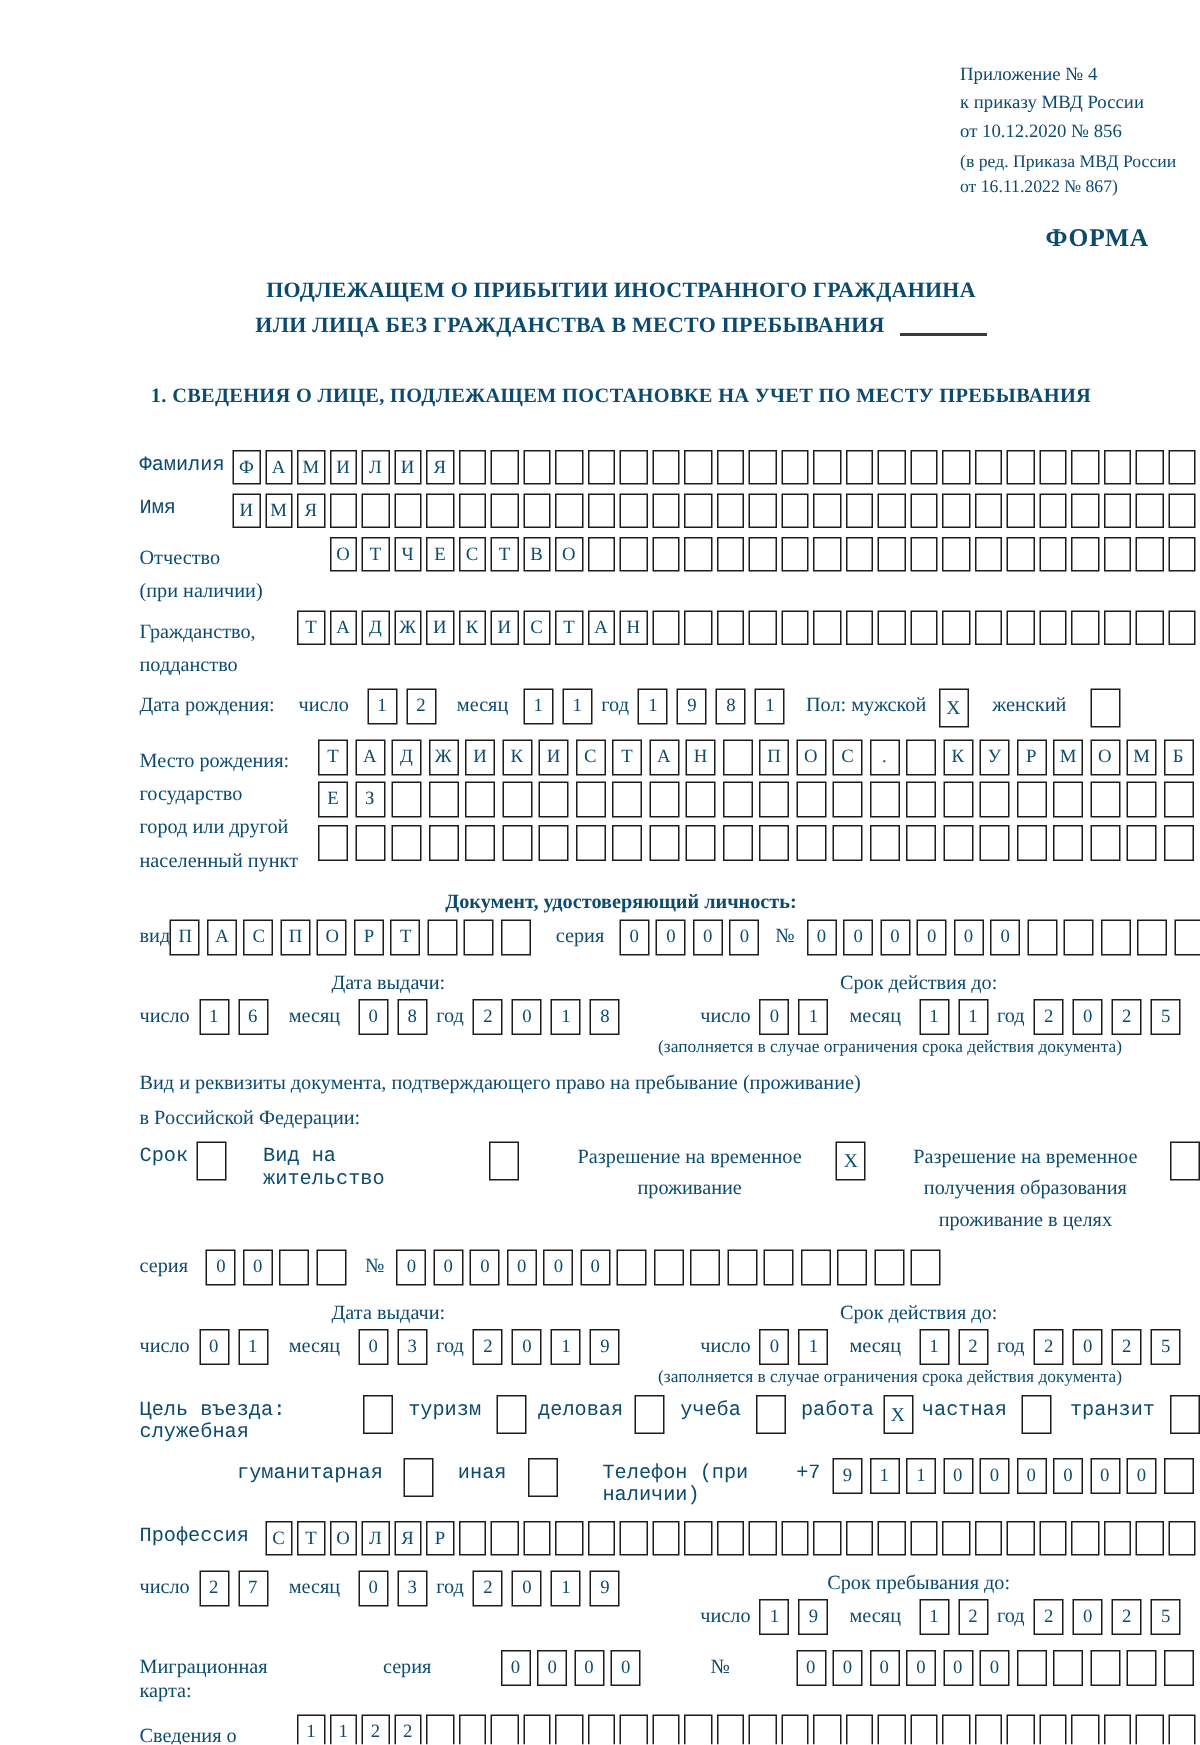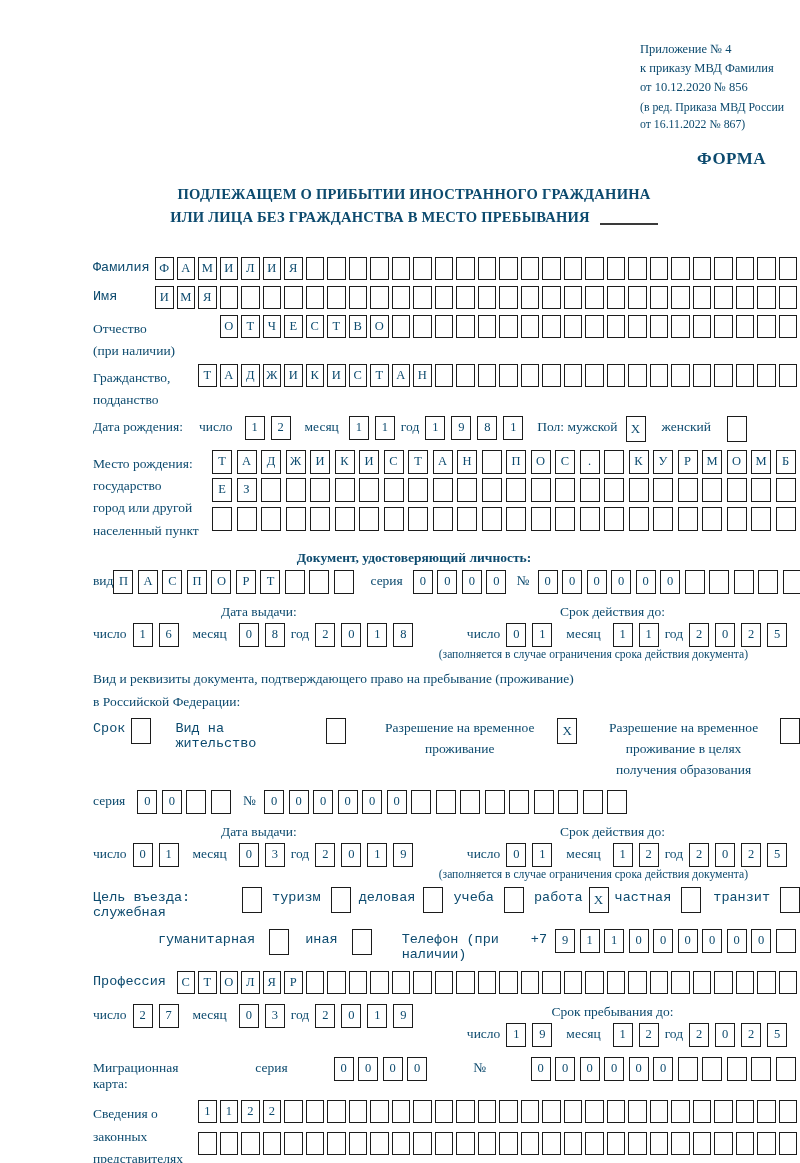--- a/index.html
+++ b/index.html
@@ -59,34 +59,35 @@
   .ml28{margin-left:28px;}.ml30{margin-left:30px;}
   .mr8{margin-right:8px;}.mr10{margin-right:10px;}.mr12{margin-right:12px;}
 </style>
 </head>
 <body>
 
 <div class="page">
 
   <div class="hdr">
     <div>Приложение № 4</div>
-    <div>к приказу МВД Фамилия</div>
+    <div>к приказу МВД России</div>
     <div>от 10.12.2020 № 856</div>
     <div class="sub">
       <div>(в ред. Приказа МВД России</div>
       <div>от 16.11.2022 № 867)</div>
     </div>
   </div>
   <div class="forma">ФОРМА</div>
 
   <div class="title">
     <div>ПОДЛЕЖАЩЕМ О ПРИБЫТИИ ИНОСТРАННОГО ГРАЖДАНИНА</div>
     <div><span>ИЛИ ЛИЦА БЕЗ ГРАЖДАНСТВА В МЕСТО ПРЕБЫВАНИЯ</span><span class="uline"></span></div>
   </div>
 
+  <div class="sec">1. СВЕДЕНИЯ О ЛИЦЕ, ПОДЛЕЖАЩЕМ ПОСТАНОВКЕ НА УЧЕТ ПО МЕСТУ ПРЕБЫВАНИЯ</div>
 
   <div class="frow" style="margin-top:28px;">
     <span class="lbl w65">Фамилия</span>
     <span class="cells">
         <span class="cell">Ф</span>
         <span class="cell">А</span>
         <span class="cell">М</span>
         <span class="cell">И</span>
         <span class="cell">Л</span>
         <span class="cell">И</span>
@@ -447,22 +448,22 @@
       </span>
     <span class="ctr ml24" style="width:188px;">
       <div>Разрешение на временное</div>
       <div>проживание</div>
     </span>
     <span class="cells ml8">
         <span class="cell cb">X</span>
       </span>
     <span class="ctr ml18" style="width:186px;">
       <div>Разрешение на временное</div>
+      <div>получения образования</div>
       <div>проживание в целях</div>
-      <div>получения образования</div>
     </span>
     <span class="cells ml8">
         <span class="cell cb"></span>
       </span>
   </div>
 
   <div class="frow inl" style="margin-top:10px;">
     <span class="t mr12">серия</span>
     <span class="cells">
         <span class="cell w">0</span>

